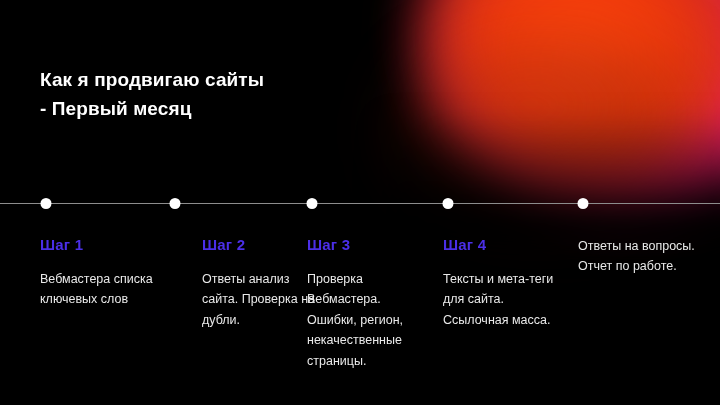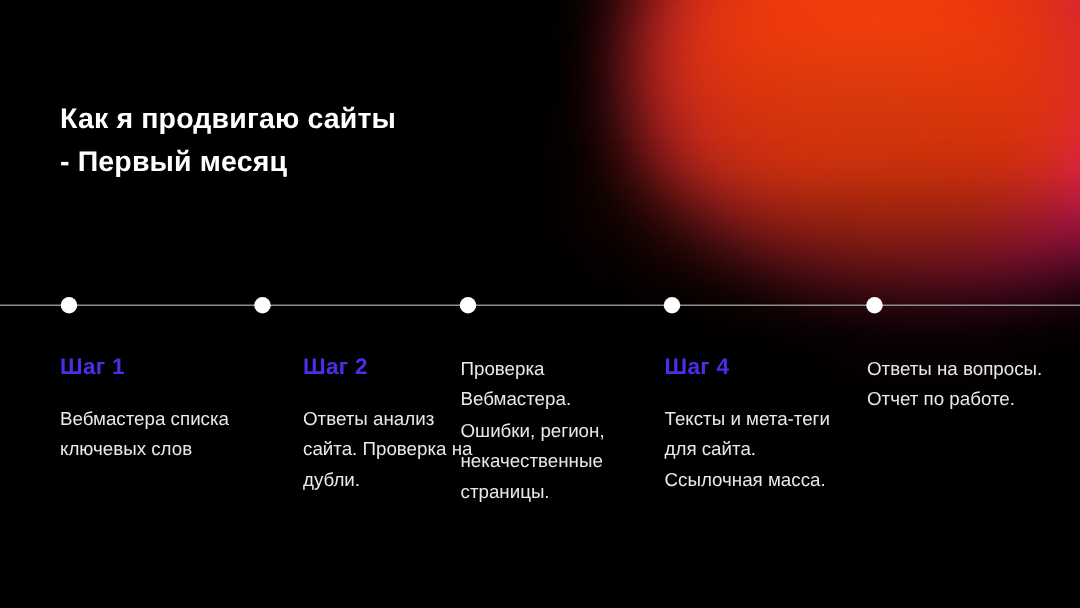--- a/index.html
+++ b/index.html
@@ -154,20 +154,21 @@
   <div class="steps">
     <div class="step" style="left: 40px;">
       <div class="step-label">Шаг 1</div>
       <div class="step-text">Вебмастера списка ключевых слов</div>
     </div>
     <div class="step" style="left: 170px; margin-left: 32px;">
       <div class="step-label">Шаг 2</div>
       <div class="step-text">Ответы анализ сайта. Проверка на дубли.</div>
     </div>
     <div class="step" style="left: 307px;">
+      <div class="step-label">Шаг 3</div>
       <div class="step-text">Проверка Вебмастера. Ошибки, регион, некачественные страницы.</div>
     </div>
     <div class="step" style="left: 443px;">
       <div class="step-label">Шаг 4</div>
       <div class="step-text">Тексты и мета-теги для сайта. Ссылочная масса.</div>
     </div>
     <div class="step" style="left: 578px;">
       <div class="step-text">Ответы на вопросы. Отчет по работе.</div>
     </div>
   </div>

